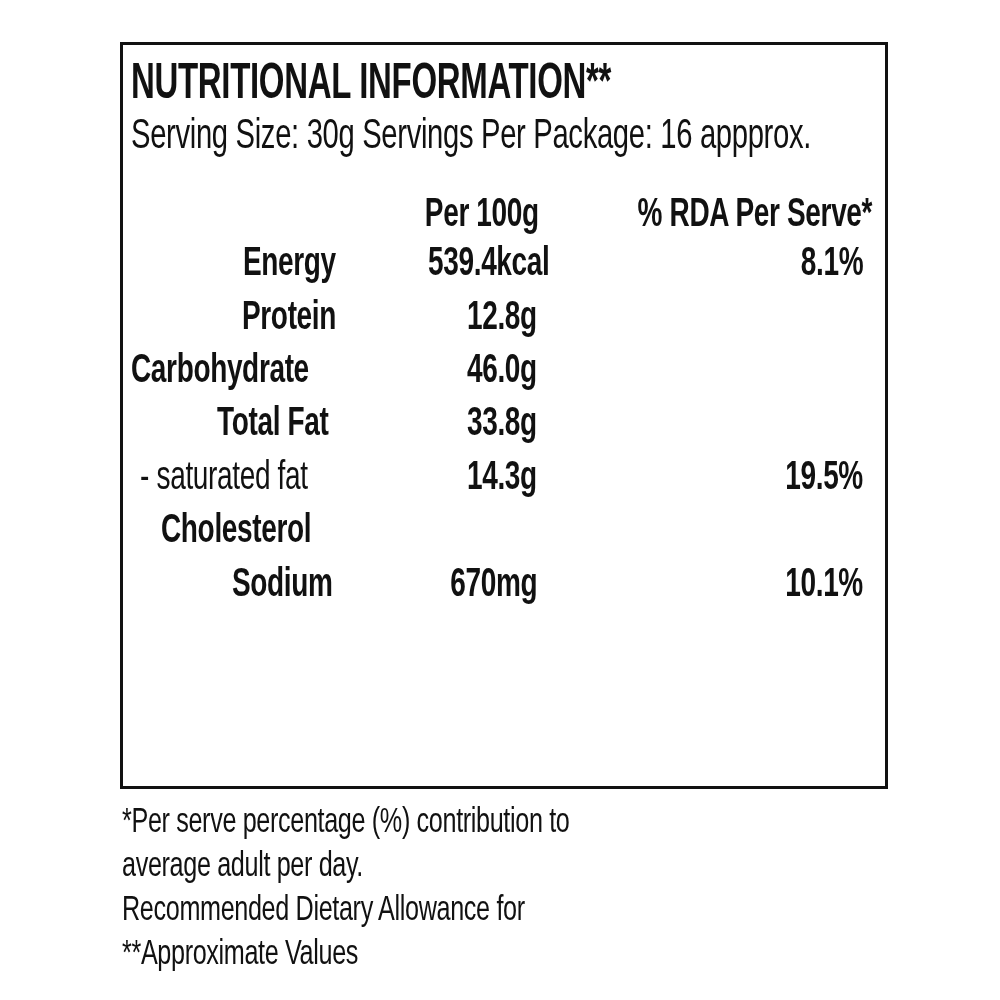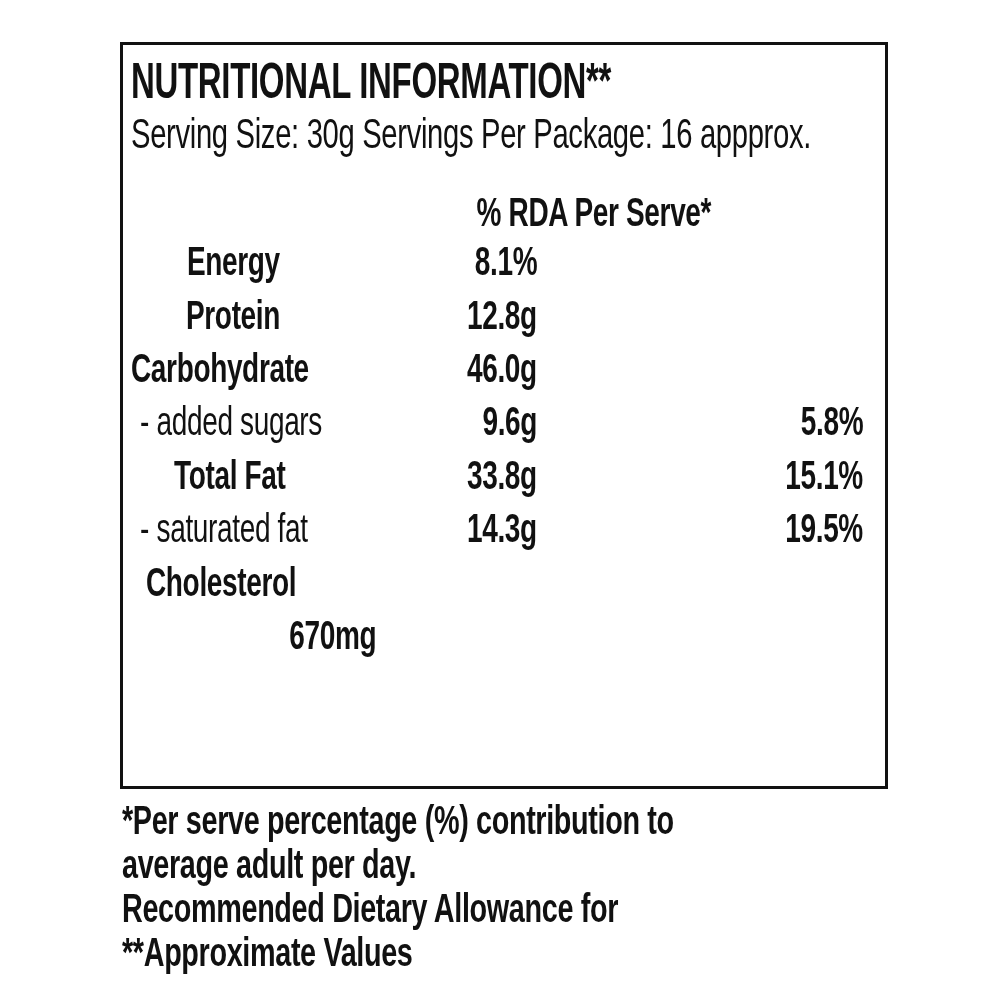--- a/index.html
+++ b/index.html
@@ -69,32 +69,32 @@
     font-weight: 700;
   }
   .rows { margin-top: 0; }
   .nutrient-row {
     display: grid;
     grid-template-columns: 245px 161px 1fr;
     height: 53.4px;
     align-items: center;
     font-size: 40px;
   }
-  .cell-label { text-align: center; overflow: visible; }
+  .cell-label { text-align: right; overflow: visible; }
   .cell-val { text-align: right; }
   .lbl-bold { font-weight: 700; }
   .lbl-sub { font-weight: 400; padding-left: 13px; }
   .val { font-weight: 700; }
   .footer {
     position: absolute;
     left: 122px;
     top: 798px;
     width: 860px;
-    font-size: 40px;
-    font-weight: 700;
+    font-size: 35px;
+    font-weight: 400;
   }
   .footer-line {
     height: 44px;
     line-height: 44px;
   }
   .footer .cond-l { transform: scaleX(0.72); }
 </style>
 </head>
 <body>
 
@@ -106,60 +106,60 @@
       <span class="cond-l">NUTRITIONAL INFORMATION**</span>
     </div>
 
     <div class="serving-line">
       <span class="cond-l">Serving Size: 30g Servings Per Package: 16 appprox.</span>
     </div>
 
     <div class="col-header-row">
       <div class="cell-label"></div>
       <div class="cell-val">
+        <span class="cond-r">Per 100g</span>
+      </div>
+      <div class="cell-val">
         <span class="cond-r">% RDA Per Serve*</span>
       </div>
     </div>
 
     <div class="rows" id="rows">
         <div class="nutrient-row">
           <div class="cell-label"><span class="cond-l lbl-bold">Energy</span></div>
+          <div class="cell-val"><span class="cond-r val">539.4kcal</span></div>
           <div class="cell-val"><span class="cond-r val">8.1%</span></div>
         </div>
         <div class="nutrient-row">
           <div class="cell-label"><span class="cond-l lbl-bold">Protein</span></div>
           <div class="cell-val"><span class="cond-r val">12.8g</span></div>
           <div class="cell-val"><span class="cond-r val"></span></div>
         </div>
         <div class="nutrient-row">
           <div class="cell-label"><span class="cond-l lbl-bold">Carbohydrate</span></div>
           <div class="cell-val"><span class="cond-r val">46.0g</span></div>
           <div class="cell-val"><span class="cond-r val"></span></div>
         </div>
         <div class="nutrient-row">
-          <div class="cell-label"><span class="cond-l lbl-sub">- added sugars</span></div>
-          <div class="cell-val"><span class="cond-r val">9.6g</span></div>
-          <div class="cell-val"><span class="cond-r val">5.8%</span></div>
-        </div>
-        <div class="nutrient-row">
           <div class="cell-label"><span class="cond-l lbl-bold">Total Fat</span></div>
           <div class="cell-val"><span class="cond-r val">33.8g</span></div>
-          <div class="cell-val"><span class="cond-r val">15.1%</span></div>
         </div>
         <div class="nutrient-row">
           <div class="cell-label"><span class="cond-l lbl-sub">- saturated fat</span></div>
           <div class="cell-val"><span class="cond-r val">14.3g</span></div>
           <div class="cell-val"><span class="cond-r val">19.5%</span></div>
         </div>
         <div class="nutrient-row">
           <div class="cell-label"><span class="cond-l lbl-bold">Cholesterol</span></div>
           <div class="cell-val"><span class="cond-r val"></span></div>
         </div>
         <div class="nutrient-row">
+          <div class="cell-label"><span class="cond-l lbl-bold">Sodium</span></div>
           <div class="cell-val"><span class="cond-r val">670mg</span></div>
+          <div class="cell-val"><span class="cond-r val">10.1%</span></div>
         </div>
       </div>
 
   </div>
 
   <div class="footer">
     <div class="footer-line">
       <span class="cond-l">*Per serve percentage (%) contribution to</span>
     </div>
     <div class="footer-line">

